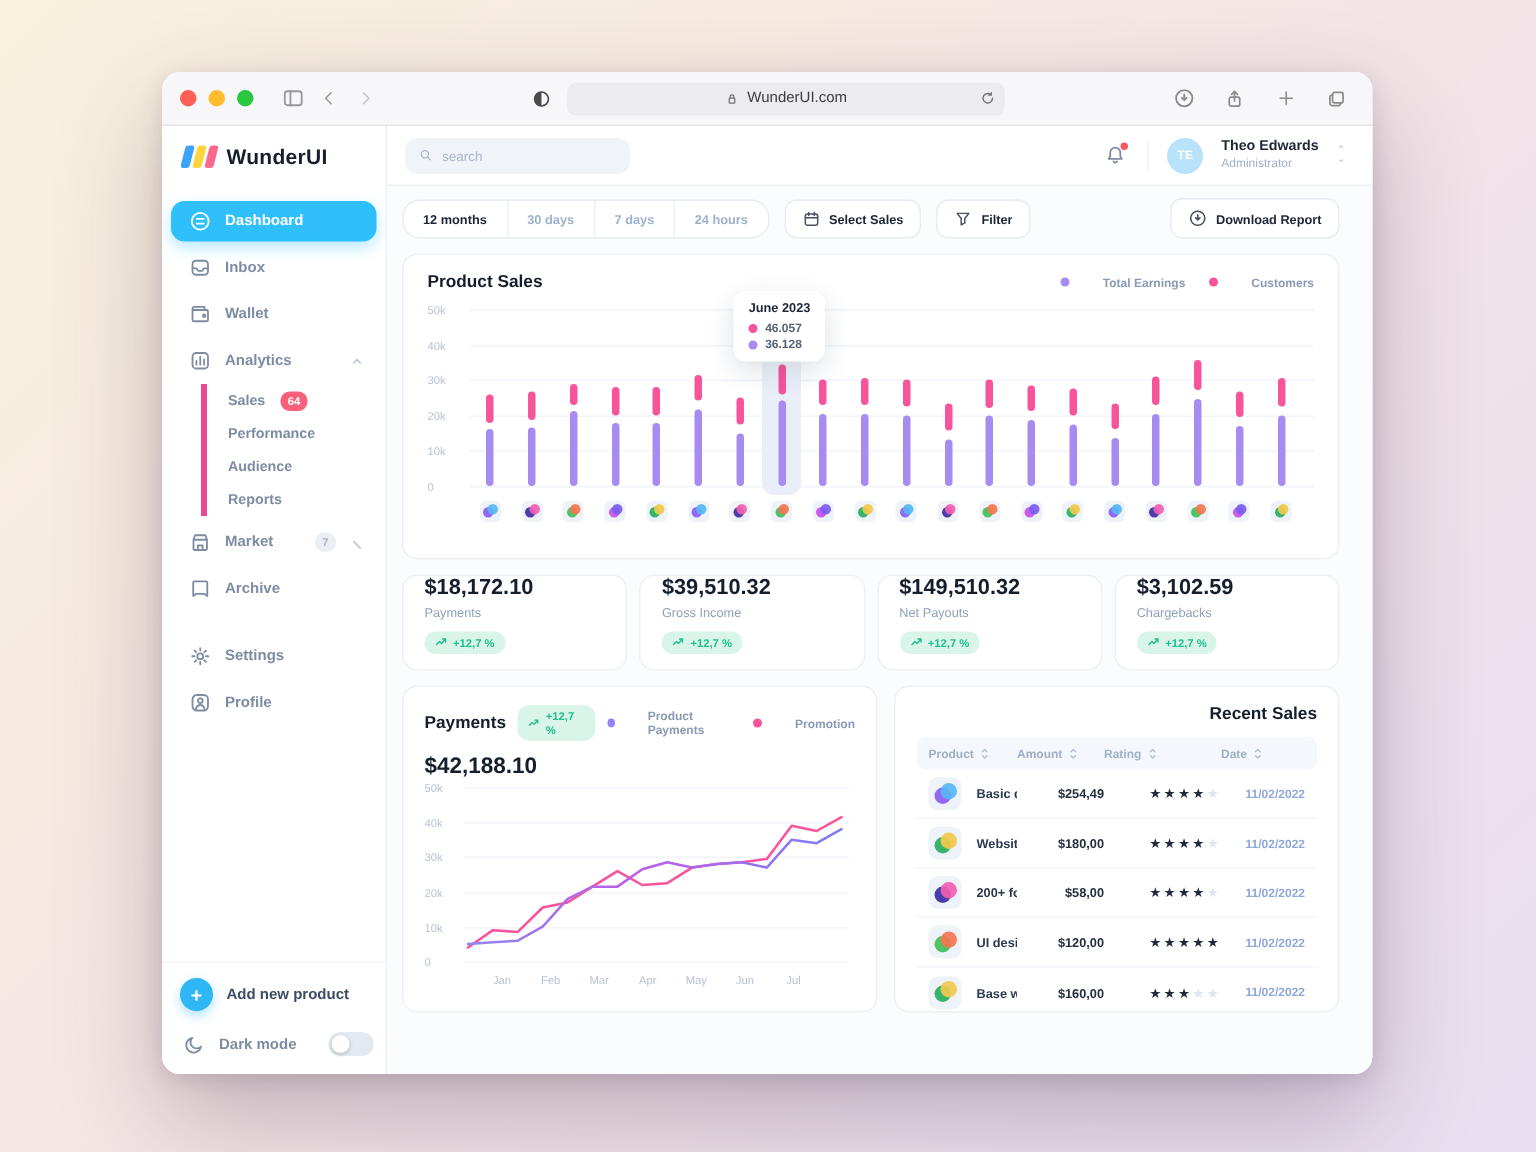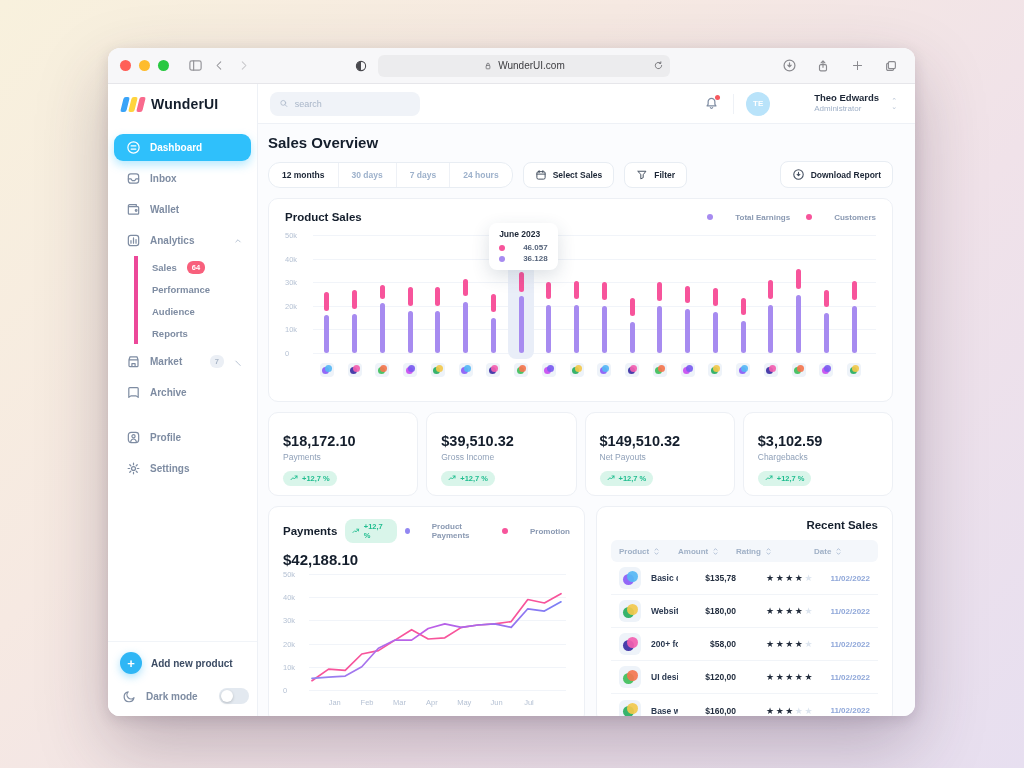--- a/index.html
+++ b/index.html
@@ -52,21 +52,21 @@
     display:flex; align-items:center; gap:6px; padding:0 9px; }
   .search-box input { border:0; background:transparent; outline:none; font-size:9px; width:100%;
     font-family:"Liberation Sans",sans-serif; color:#53627a; }
   .search-box input::placeholder { color:#a9b6c8; }
   .hdr-right { margin-left:auto; display:flex; align-items:center; gap:12px; }
   .bell-wrap { position:relative; width:20px; height:20px; display:flex; align-items:center; justify-content:center; }
   .bell-dot { position:absolute; top:1px; right:1px; width:5px; height:5px; border-radius:50%; background:#f6595f; }
   .hdr-div { width:1px; height:20px; background:#eef1f6; }
   .avatar { width:24px; height:24px; border-radius:50%; background:#b9e3fa; color:#fff;
     font-size:8px; font-weight:bold; display:flex; align-items:center; justify-content:center; }
-  .user-meta { line-height:1.15;margin-left:32px; }
+  .user-meta { line-height:1.15; }
   .user-name { font-size:9.5px; font-weight:bold; color:#1c2636; }
   .user-role { font-size:8px; color:#9fb0c7; }
   .user-chev { color:#b7c3d4; font-size:7px; line-height:.8; text-align:center; }
 
   
   .nav { flex:1; padding:10px 6px 8px; display:flex; flex-direction:column; overflow:hidden; }
   .nav-item { display:flex; align-items:center; gap:9px; height:27px; padding:0 8px 0 12px;
     border-radius:9px; color:#7e8ca2; font-size:10px; font-weight:bold; margin-bottom:4px; flex:0 0 auto; }
   .nav-item.active { background:#2fc0fb; color:#fff; box-shadow:0 4px 10px rgba(47,192,251,.35); }
   .nav-item.active .ic { stroke:#fff; }
@@ -117,25 +117,25 @@
   .ps-chart { position:relative; height:158px; margin-top:4px; }
   .ytick { position:absolute; left:0; width:22px; text-align:left; font-size:7.5px; color:#b6c2d4; }
   .gridline { position:absolute; height:1px; background:#f1f4f9; }
   .vbar { position:absolute; width:5px; border-radius:3px; }
   .band { position:absolute; border-radius:8px; background:linear-gradient(180deg, rgba(233,238,248,0) 0%, #e9eef8 45%); }
   .bar-icon { position:absolute; width:14px; height:14px; border-radius:4px; background:#eef3f9; overflow:hidden; }
   .bar-icon i, .prod-icon i { position:absolute; border-radius:50%; opacity:.92; }
   .tooltip { position:absolute; background:#fff; border-radius:8px; box-shadow:0 6px 18px rgba(40,60,90,.16);
     padding:6px 10px 7px; z-index:5; }
   .tt-title { font-size:8.5px; font-weight:bold; color:#1c2636; margin-bottom:4px; white-space:nowrap; }
-  .tt-row { display:flex; align-items:center; gap:18px; font-size:8px; font-weight:bold; color:#55637a; margin-top:2px; }
+  .tt-row { display:flex; align-items:center; gap:5px; font-size:8px; font-weight:bold; color:#55637a; margin-top:2px; }
 
   
   .stats-row { display:flex; gap:8px; margin-bottom:10px; }
-  .stat-card { flex:1; padding:20px 14px 9px; }
+  .stat-card { flex:1; padding:0 14px 9px; }
   .stat-value { font-size:14.5px; font-weight:bold; color:#141e2c; }
   .stat-label { font-size:8.5px; color:#8fa0b8; margin:3px 0 6px; }
   .chip-green { display:inline-flex; align-items:center; gap:4px; background:#d9f5ea; color:#1fbd8f;
     font-size:7.5px; font-weight:bold; padding:3px 7px; border-radius:8px; }
   .chip-green svg { stroke:#1fbd8f; }
 
   
   .bottom-row { display:flex; gap:11px; height:218px; }
   .pay-card { width:317px; flex:0 0 auto; padding:12px 14px 8px; }
   .pay-head { display:flex; align-items:center; gap:8px; }
@@ -325,35 +325,35 @@
               <svg width="15" height="15" viewBox="0 0 16 16" class="ic">
                 <path d="M4 2.8h8a1 1 0 011 1v9.4l-2.2-1.6H5.2L3 13.2V3.8a1 1 0 011-1z"></path>
               </svg>
             </span>
             <span class="nav-label">Archive</span>
           </div>
           <div class="nav-gap"></div>
           <div class="nav-item">
             <span>
               <svg width="15" height="15" viewBox="0 0 16 16" class="ic">
+                <circle cx="8" cy="8" r="2.1"></circle>
+                <path d="M8 2.3v1.6M8 12.1v1.6M2.3 8h1.6M12.1 8h1.6M4 4l1.1 1.1M10.9 10.9L12 12M12 4l-1.1 1.1M5.1 10.9L4 12"></path>
+              </svg>
+            </span>
+            <span class="nav-label">Settings</span>
+          </div>
+          <div class="nav-item">
+            <span>
+              <svg width="15" height="15" viewBox="0 0 16 16" class="ic">
                 <rect x="2.5" y="2.5" width="11" height="11" rx="3"></rect>
                 <circle cx="8" cy="6.6" r="1.7"></circle>
                 <path d="M5 12.3c.5-1.8 1.7-2.7 3-2.7s2.5.9 3 2.7"></path>
               </svg>
             </span>
             <span class="nav-label">Profile</span>
-          </div>
-          <div class="nav-item">
-            <span>
-              <svg width="15" height="15" viewBox="0 0 16 16" class="ic">
-                <circle cx="8" cy="8" r="2.1"></circle>
-                <path d="M8 2.3v1.6M8 12.1v1.6M2.3 8h1.6M12.1 8h1.6M4 4l1.1 1.1M10.9 10.9L12 12M12 4l-1.1 1.1M5.1 10.9L4 12"></path>
-              </svg>
-            </span>
-            <span class="nav-label">Settings</span>
           </div>
         </div>
       <div class="nav-bottom">
         <div class="fab-row">
           <div class="fab">+</div>
           <span class="fab-label">Add new product</span>
         </div>
         <div class="dark-row">
           <svg width="15" height="15" viewBox="0 0 16 16" class="ic">
               <path d="M12.8 9.3A5.3 5.3 0 116.6 3.1a4.2 4.2 0 006.2 6.2z"></path>
@@ -387,21 +387,20 @@
           <div class="avatar">TE</div>
           <div class="user-meta">
             <div class="user-name">Theo Edwards</div>
             <div class="user-role">Administrator</div>
           </div>
           <div class="user-chev">⌃<br>⌄</div>
         </div>
       </div>
 
       <div class="main">
-        <div class="page-title">Sales Overview</div>
 
         <div class="controls">
           <div class="segmented" id="segmented">
               <div class="seg-item active">12 months</div>
               <div class="seg-item">30 days</div>
               <div class="seg-item">7 days</div>
               <div class="seg-item">24 hours</div>
             </div>
           <div class="ctl-btn">
             <svg width="12" height="12" viewBox="0 0 16 16" class="ic">
@@ -710,21 +709,21 @@
               </div>
             <div id="rs-body">
                 <div class="trow">
                   <div class="prod-cell">
                     <div class="prod-icon">
                       <i style="width: 11px; height: 11px; left: 3.96px; top: 6.6px; background: rgb(139, 92, 246);"></i>
                       <i style="width: 11px; height: 11px; left: 7.92px; top: 3.52px; background: rgb(86, 183, 244);"></i>
                     </div>
                     <span class="prod-name">Basic design guideline</span>
                   </div>
-                  <div class="amount-cell">$135,78</div>
+                  <div class="amount-cell">$254,49</div>
                   <div class="rating-cell"><span class="star-on">★</span><span class="star-on">★</span><span class="star-on">★</span><span class="star-on">★</span><span class="star-off">★</span></div>
                   <div class="date-cell">11/02/2022</div>
                 </div>
                 <div class="trow">
                   <div class="prod-cell">
                     <div class="prod-icon">
                       <i style="width: 11px; height: 11px; left: 3.96px; top: 6.6px; background: rgb(39, 174, 96);"></i>
                       <i style="width: 11px; height: 11px; left: 7.92px; top: 3.52px; background: rgb(242, 201, 76);"></i>
                     </div>
                     <span class="prod-name">Website template</span>

